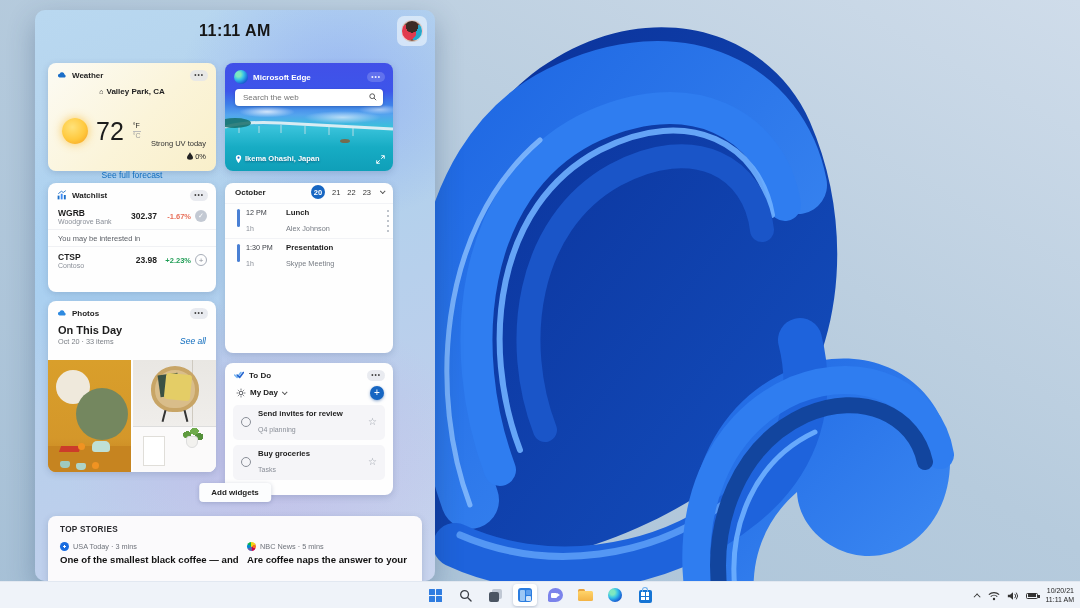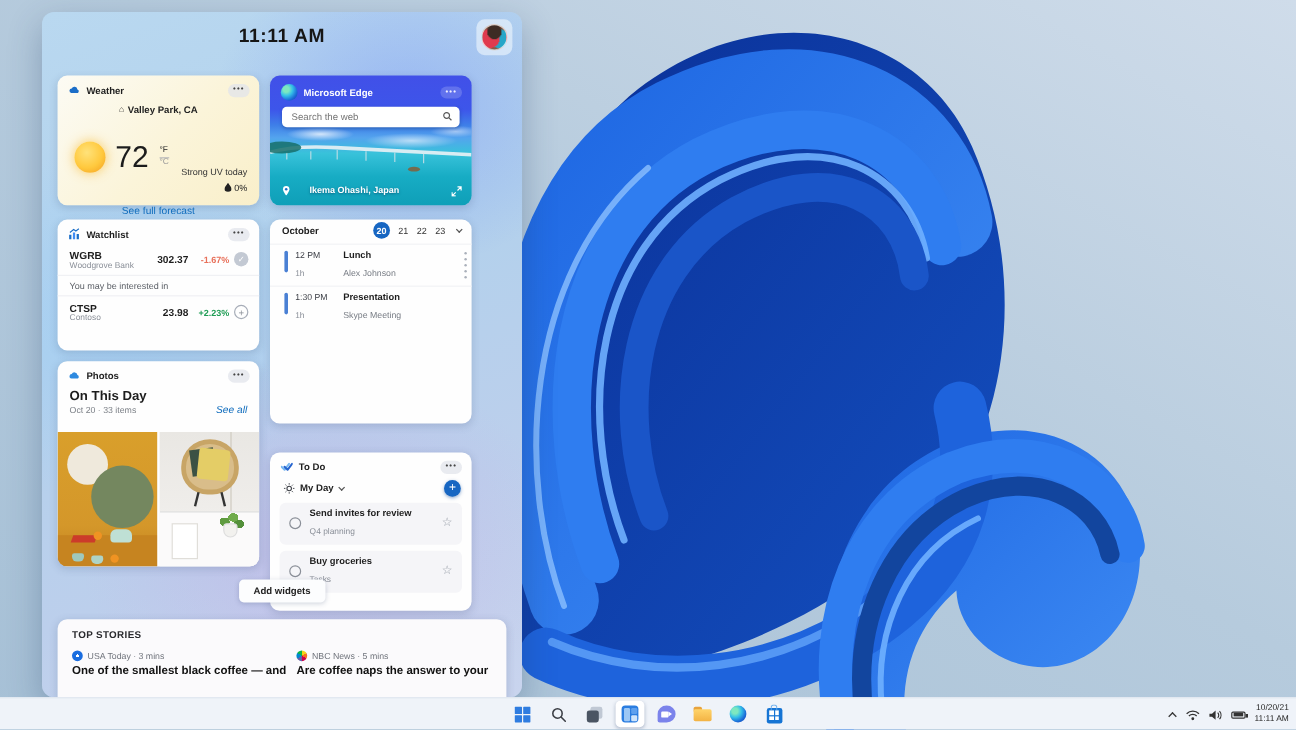--- a/index.html
+++ b/index.html
@@ -57,21 +57,21 @@
     background:linear-gradient(180deg,#4150e8 0%,#3d55ea 26%,#3e7ee8 38%,#54a4ee 48%,#38c2da 60%,#17acc4 78%,#0f9fb8 100%); }
   .edge .card-title { color:#fff; }
   .edge .more-btn { color:#eef; background:rgba(255,255,255,.18); }
   .edge-clouds { position:absolute; left:0; top:40px; width:168px; height:22px;
     background:radial-gradient(40px 8px at 25% 40%, rgba(255,255,255,.75), transparent 70%),
                radial-gradient(55px 9px at 70% 65%, rgba(255,255,255,.6), transparent 70%),
                radial-gradient(30px 7px at 92% 30%, rgba(255,255,255,.5), transparent 70%); }
   .edge-search { position:absolute; left:10px; top:26px; width:148px; height:17px; border:none; border-radius:4px;
     background:#fff; font-family:"Liberation Sans",sans-serif; font-size:8px; color:#444; padding:0 18px 0 8px; outline:none; box-shadow:0 1px 3px rgba(0,30,90,.3); }
   .edge-search-ico { position:absolute; right:16px; top:30px; }
-  .edge-caption { position:absolute; left:10px; bottom:8px; display:flex; align-items:center; gap:16px; font-size:7.5px; font-weight:bold; color:#fff; text-shadow:0 1px 2px rgba(0,40,80,.5); }
+  .edge-caption { position:absolute; left:10px; bottom:8px; display:flex; align-items:center; gap:3px; font-size:7.5px; font-weight:bold; color:#fff; text-shadow:0 1px 2px rgba(0,40,80,.5); }
   .edge-expand { position:absolute; right:8px; bottom:7px; }
 
   
   .watchlist { left:13px; top:173px; width:168px; height:109px; }
   .stock-row { display:flex; align-items:center; padding:3px 9px 2px 10px; }
   .stock-id { width:62px; }
   .ticker { font-size:8.5px; font-weight:bold; color:#1d1d1d; }
   .company { font-size:7px; color:#8a8f98; }
   .price { font-size:8.5px; font-weight:bold; color:#1d1d1d; margin-left:auto; }
   .change { font-size:7.5px; font-weight:bold; width:34px; text-align:right; }
@@ -128,21 +128,21 @@
   .photo-r .wall { position:absolute; left:0; bottom:0; width:100%; height:46px; background:#fbfafa; box-shadow:inset 0 1px 0 #ddd; }
   .photo-r .frame { position:absolute; left:10px; bottom:6px; width:22px; height:30px; background:#fff; border:1px solid #e0ded9; }
   .photo-r .plantpot { position:absolute; right:18px; bottom:24px; width:12px; height:12px; border-radius:3px 3px 6px 6px; background:#f2f1ee; border:1px solid #ddd; }
   .photo-r .plant { position:absolute; right:12px; bottom:30px; width:24px; height:18px;
      background:radial-gradient(6px 5px at 30% 60%, #5f9b3f 0 70%, transparent 71%),
                 radial-gradient(6px 5px at 60% 40%, #6fab4b 0 70%, transparent 71%),
                 radial-gradient(6px 5px at 80% 70%, #54903a 0 70%, transparent 71%); }
   .photo-r .string { position:absolute; right:23px; top:0; width:1px; height:66px; background:#cfcac0; }
 
   
-  .todo { left:190px; top:367px; width:168px; height:132px; }
+  .todo { left:190px; top:353px; width:168px; height:132px; }
   .todo-sub { display:flex; align-items:center; gap:4px; padding:1px 9px 5px 11px; }
   .myday-label { font-size:8px; font-weight:bold; color:#222; }
   .add-task { margin-left:auto; width:14px; height:14px; border-radius:50%; background:#1766c2; color:#fff; font-size:10px; line-height:13px; text-align:center; cursor:pointer; box-shadow:0 1px 3px rgba(20,80,160,.5); }
   .task { display:flex; align-items:center; gap:7px; background:#f5f5f8; border-radius:5px; margin:0 8px 5px; padding:4px 8px; }
   .task-circle { width:10px; height:10px; border:1px solid #8a8f98; border-radius:50%; flex:0 0 auto; cursor:pointer; }
   .task-body { flex:1; }
   .task-body .t { font-size:7.8px; font-weight:bold; color:#1d1d1d; }
   .task-body .s { font-size:7px; color:#8a8f98; }
   .task-star { font-size:10px; color:#9aa0aa; cursor:pointer; line-height:1; }
 

